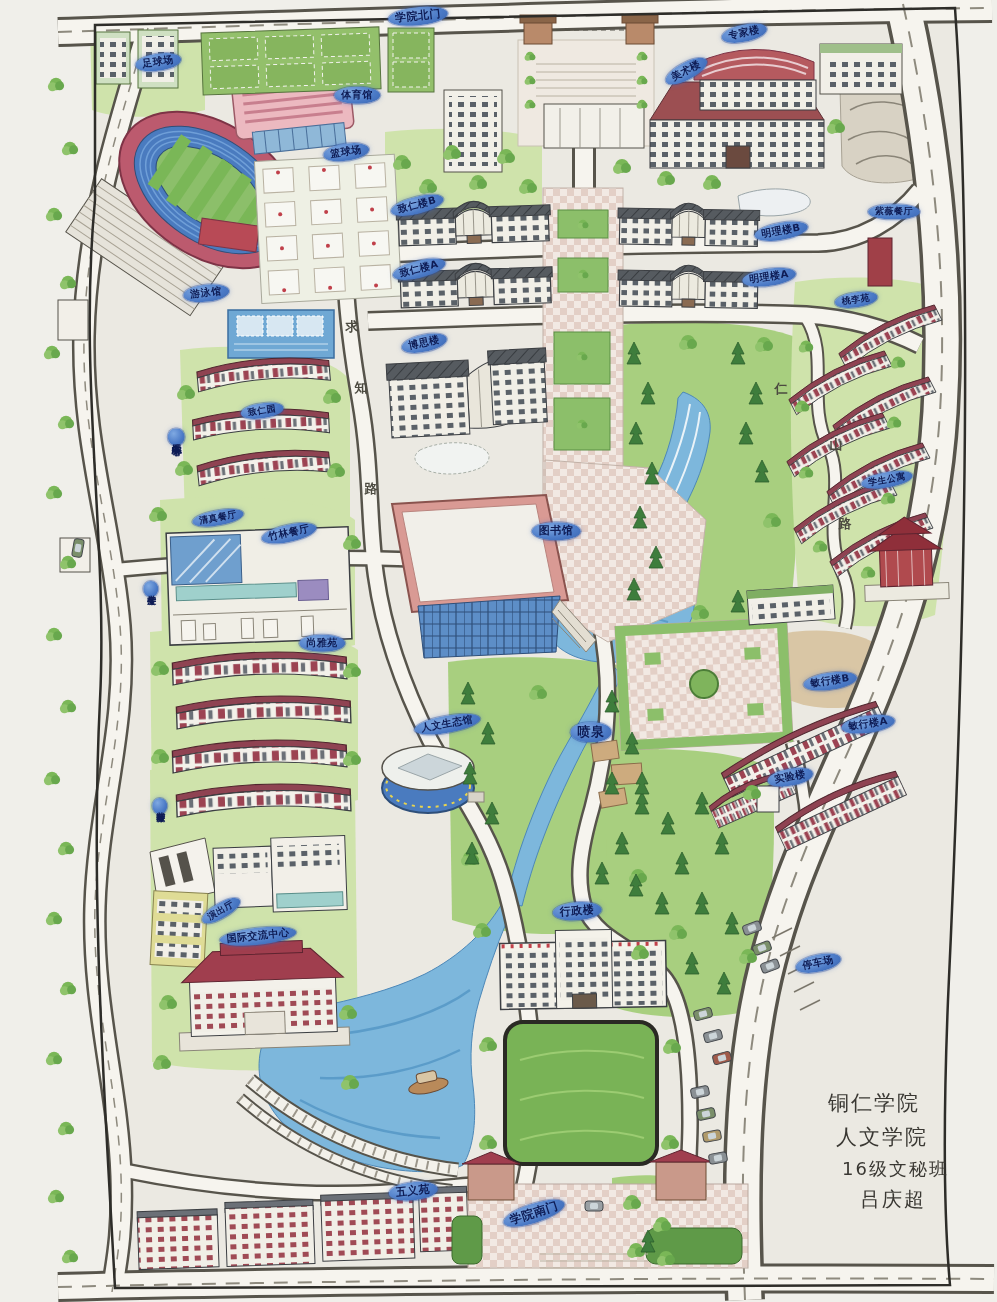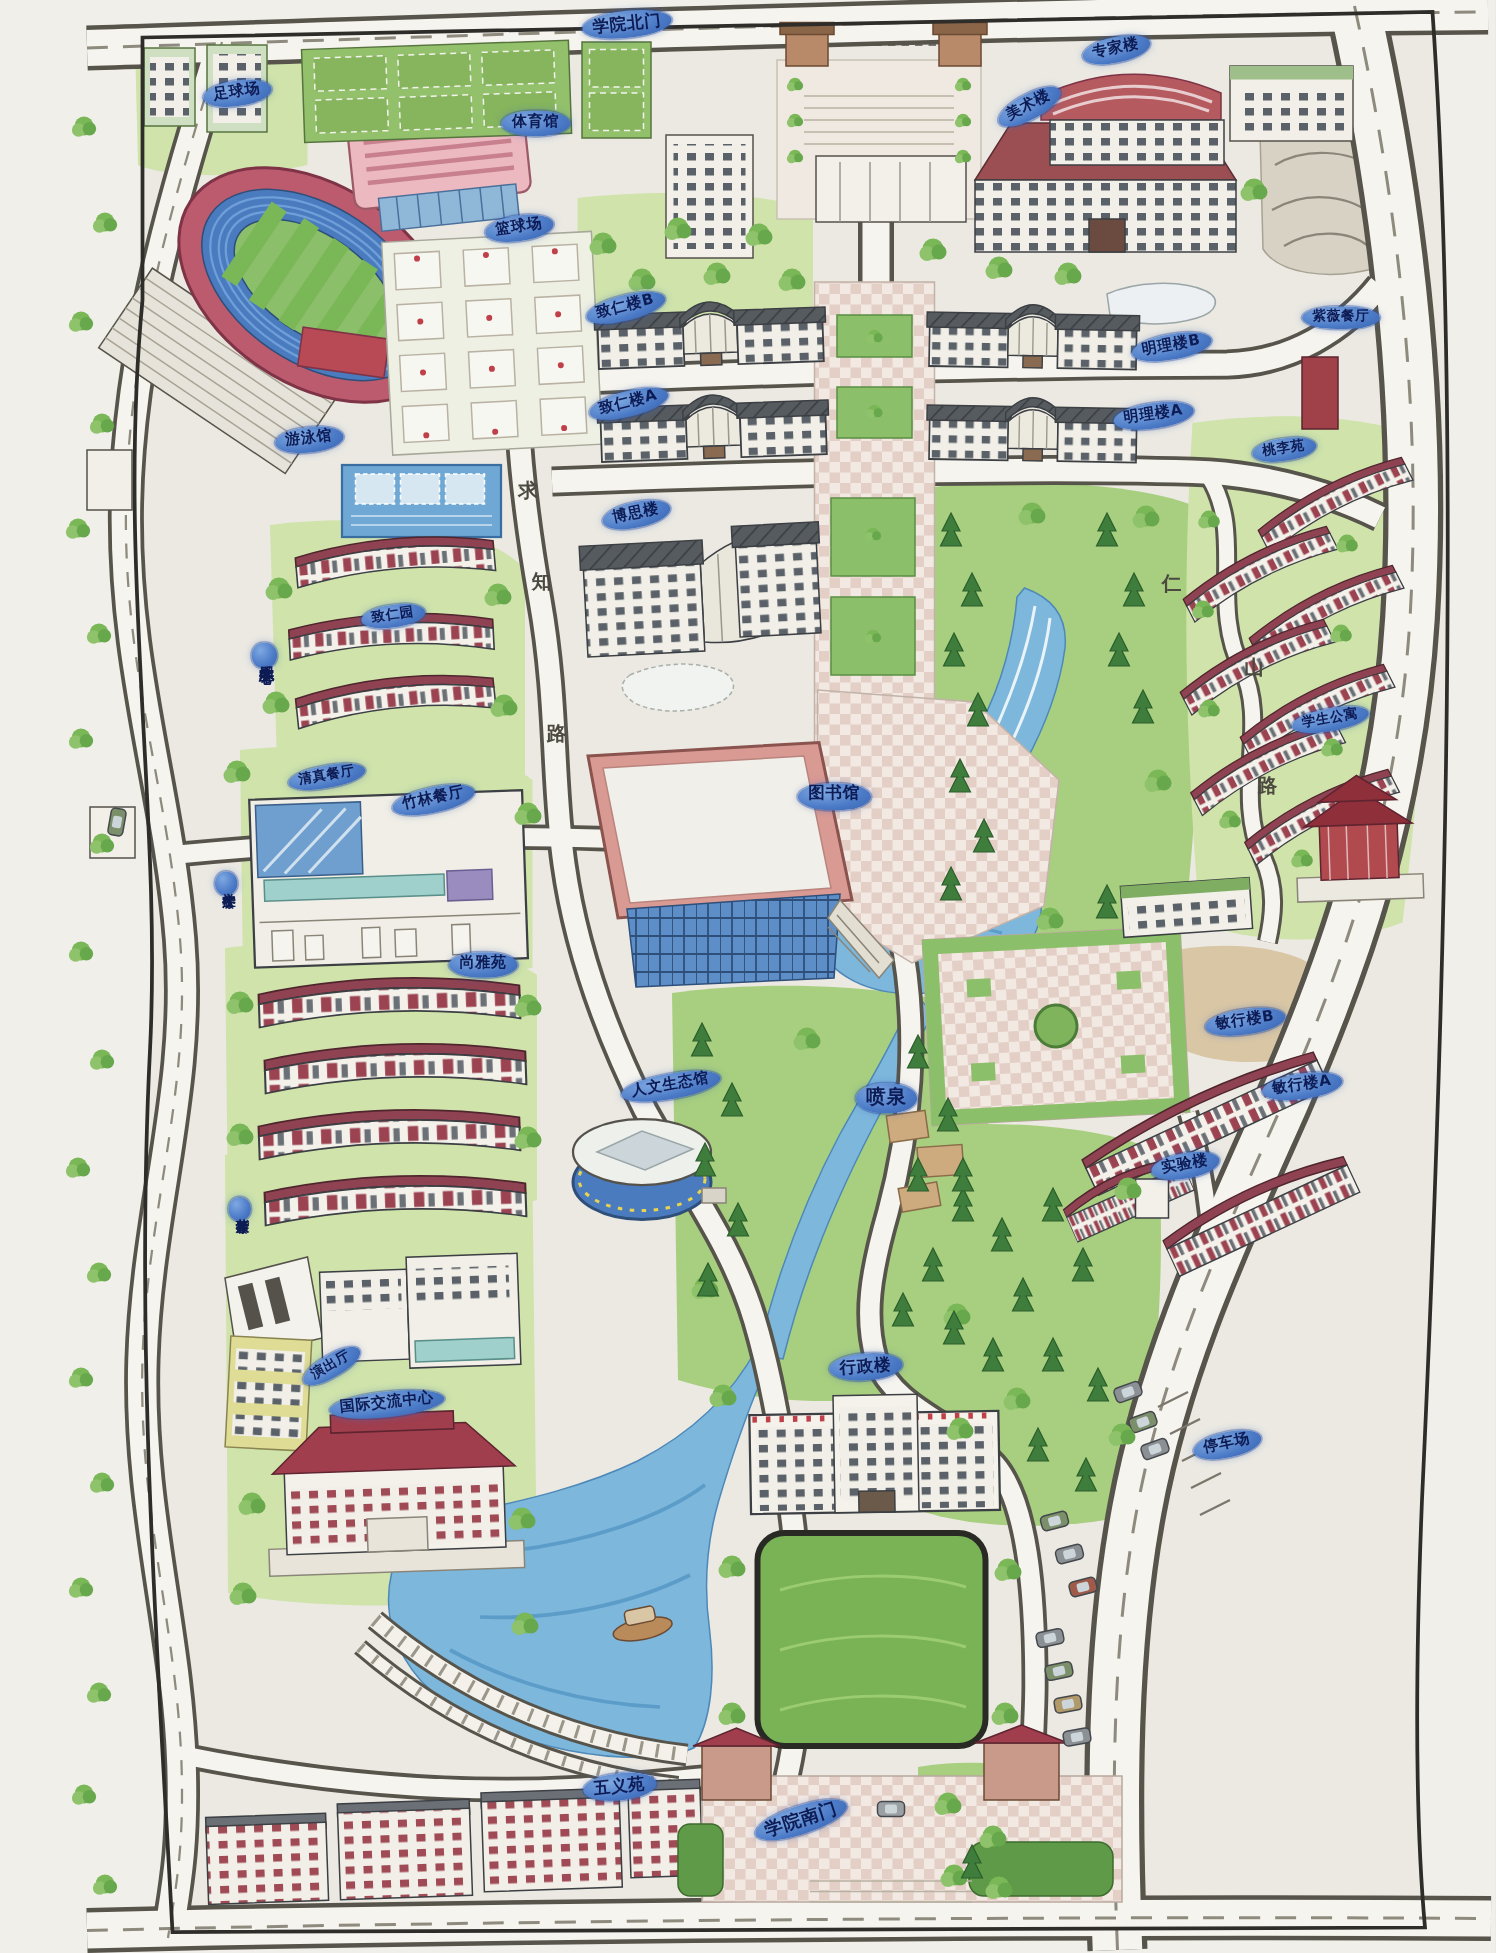--- a/index.html
+++ b/index.html
@@ -677,35 +677,35 @@
 </g>
 
 <path d="M95,25 L955,8 C975,300 962,700 948,1000 C942,1150 945,1230 950,1285 L115,1288 C105,1100 90,900 100,700 C108,540 78,380 95,200 Z" fill="none" stroke="#2e2d29" stroke-width="2.5"></path>
 </svg>
 
 <div id="labels-layer">
       <div class="label" style="left: 418px; top: 16px; --r: -6deg; font-size: 11px;">学院北门</div>
       <div class="label" style="left: 686px; top: 71px; --r: -28deg;">美术楼</div>
       <div class="label" style="left: 744px; top: 33px; --r: -12deg;">专家楼</div>
       <div class="label" style="left: 158px; top: 62px; --r: -8deg;">足球场</div>
-      <div class="label" style="left: 357px; top: 82px;">体育馆</div>
+      <div class="label" style="left: 357px; top: 95px;">体育馆</div>
       <div class="label" style="left: 346px; top: 152px; --r: -8deg;">篮球场</div>
       <div class="label" style="left: 206px; top: 293px; --r: -6deg;">游泳馆</div>
       <div class="label" style="left: 417px; top: 205px; --r: -14deg;">致仁楼B</div>
       <div class="label" style="left: 781px; top: 231px; --r: -10deg;">明理楼B</div>
       <div class="label" style="left: 419px; top: 269px; --r: -14deg;">致仁楼A</div>
       <div class="label" style="left: 769px; top: 277px; --r: -8deg;">明理楼A</div>
       <div class="label" style="left: 424px; top: 343px; --r: -12deg;">博思楼</div>
       <div class="label vertical" style="left: 176px; top: 437px;">学生服务中心</div>
       <div class="label" style="left: 262px; top: 411px; --r: -8deg; font-size: 9px;">致仁园</div>
       <div class="label" style="left: 218px; top: 518px; --r: -10deg; font-size: 9px;">清真餐厅</div>
       <div class="label" style="left: 289px; top: 533px; --r: -12deg;">竹林餐厅</div>
       <div class="label vertical" style="left: 151px; top: 589px; font-size: 9px;">学生餐厅</div>
       <div class="label" style="left: 322px; top: 643px;">尚雅苑</div>
-      <div class="label" style="left: 556px; top: 531px; font-size: 11px; font-family: Liberation Mono, monospace;">图书馆</div>
+      <div class="label" style="left: 556px; top: 531px; font-size: 11px;">图书馆</div>
       <div class="label" style="left: 447px; top: 724px; --r: -10deg;">人文生态馆</div>
       <div class="label" style="left: 591px; top: 732px; font-size: 13px;">喷泉</div>
       <div class="label" style="left: 830px; top: 681px; --r: -8deg;">敏行楼B</div>
       <div class="label" style="left: 868px; top: 724px; --r: -8deg;">敏行楼A</div>
       <div class="label" style="left: 790px; top: 777px; --r: -10deg;">实验楼</div>
       <div class="label" style="left: 577px; top: 911px; --r: -4deg; font-size: 11px;">行政楼</div>
       <div class="label" style="left: 818px; top: 963px; --r: -12deg;">停车场</div>
       <div class="label" style="left: 221px; top: 911px; --r: -30deg; font-size: 9px;">演出厅</div>
       <div class="label" style="left: 258px; top: 936px; --r: -6deg;">国际交流中心</div>
       <div class="label" style="left: 413px; top: 1191px; --r: -6deg; font-size: 11px;">五义苑</div>
@@ -715,13 +715,19 @@
       <div class="label" style="left: 887px; top: 480px; --r: -10deg; font-size: 9px;">学生公寓</div>
       <div class="label vertical" style="left: 160px; top: 806px; font-size: 9px;">紫薇餐厅</div>
       <div class="glyph" style="left: 352px; top: 327px;">求</div>
       <div class="glyph" style="left: 361px; top: 388px;">知</div>
       <div class="glyph" style="left: 371px; top: 489px;">路</div>
       <div class="glyph" style="left: 781px; top: 389px;">仁</div>
       <div class="glyph" style="left: 836px; top: 445px;">山</div>
       <div class="glyph" style="left: 845px; top: 524px;">路</div>
     </div>
 
+<div class="signature">
+  <div class="sig-line sig-0">铜仁学院</div>
+  <div class="sig-line sig-1">人文学院</div>
+  <div class="sig-line sig-2">16级文秘班</div>
+  <div class="sig-line sig-3">吕庆超</div>
 </div>
+</div>
 
 </body></html>

